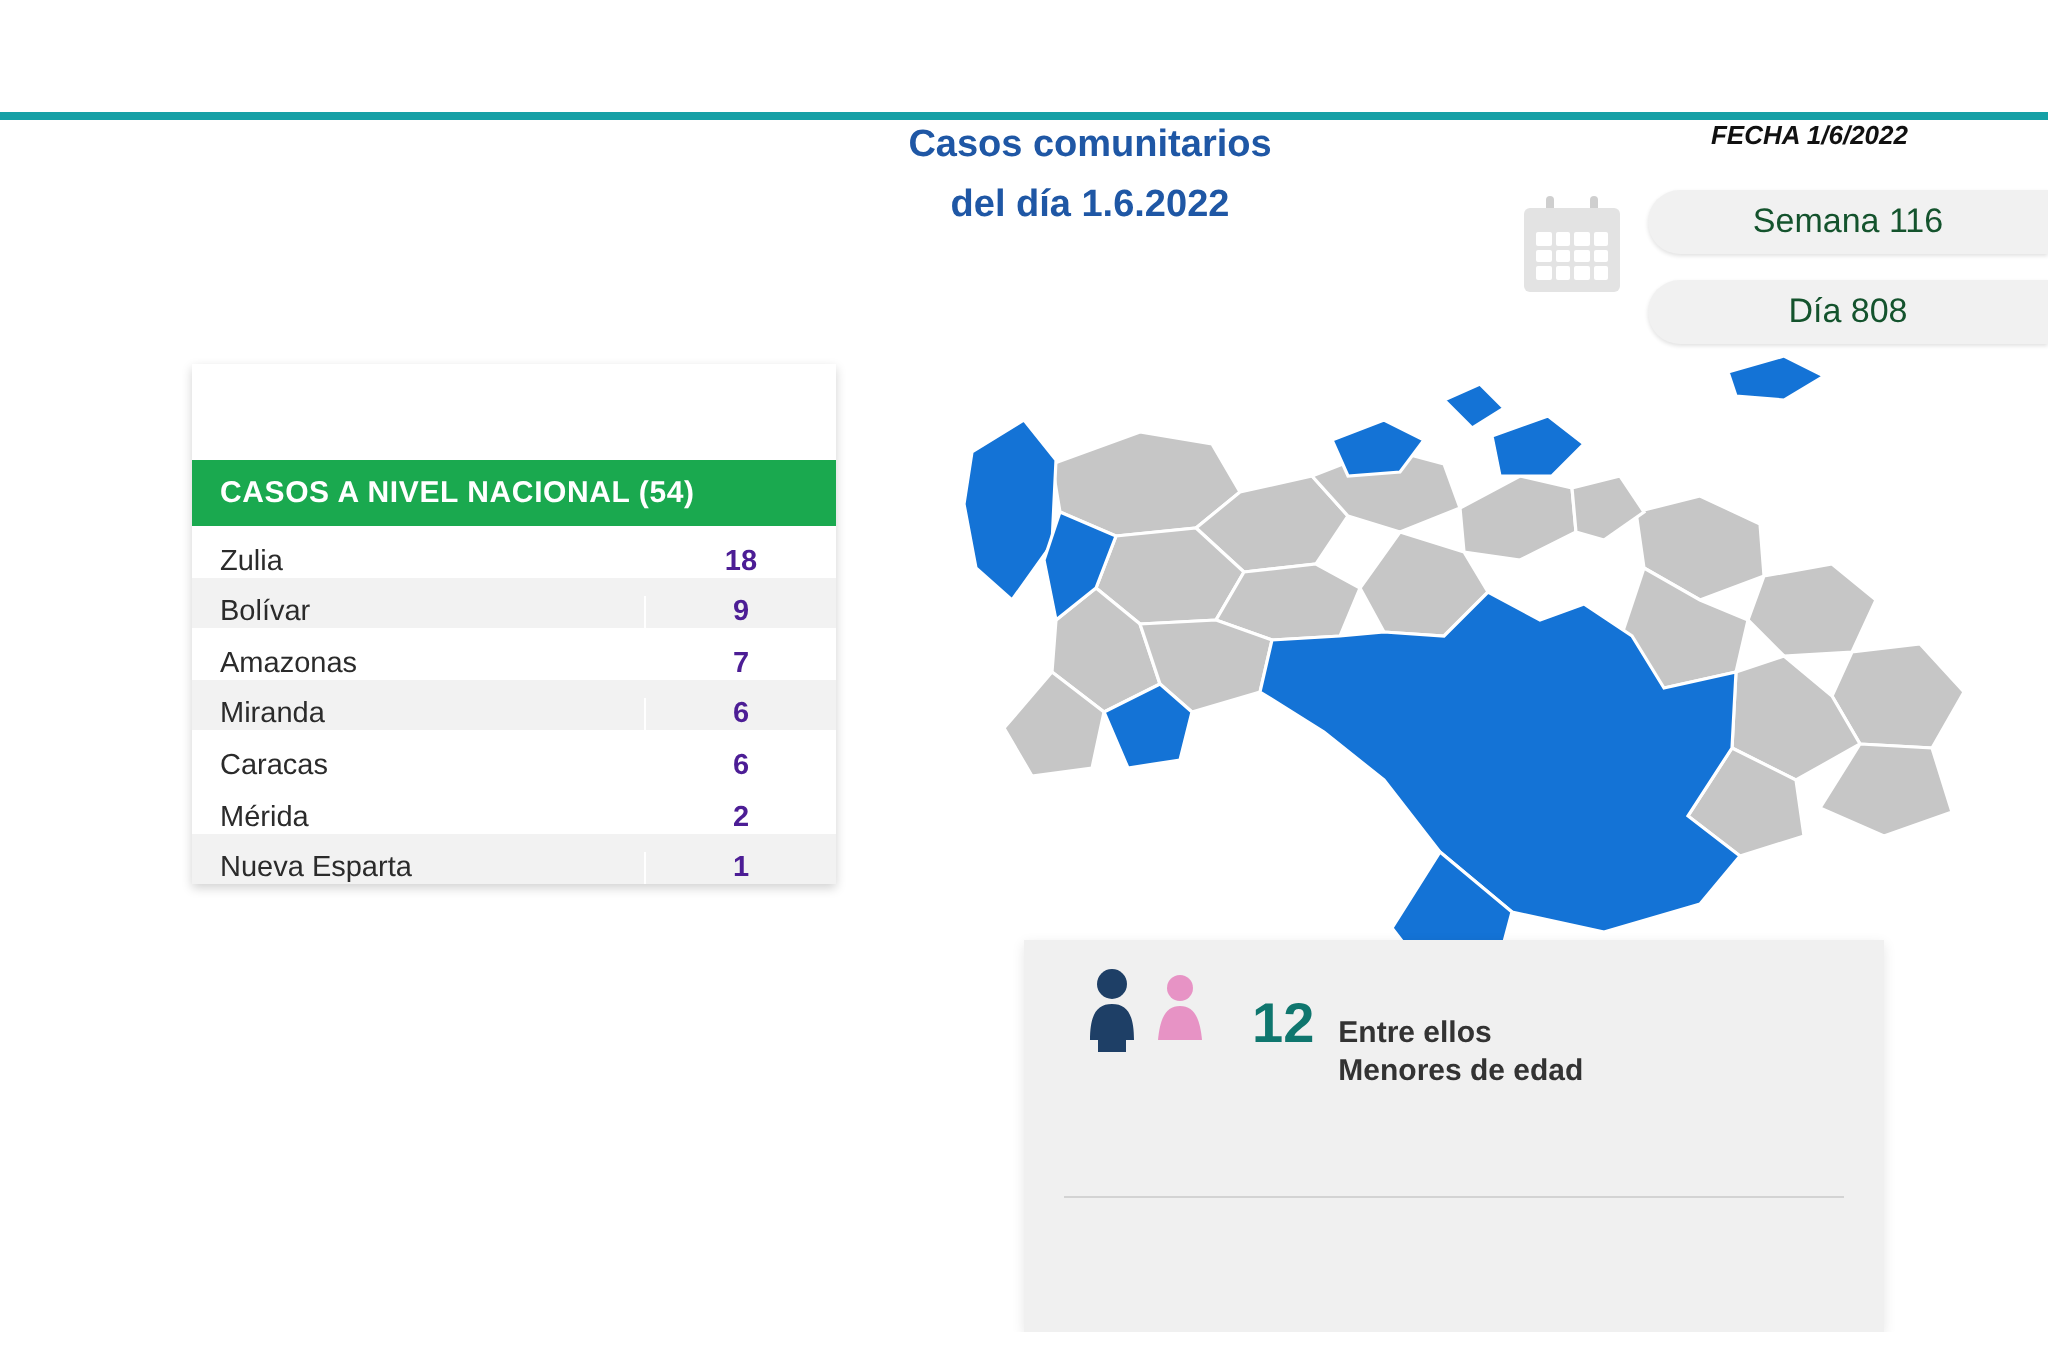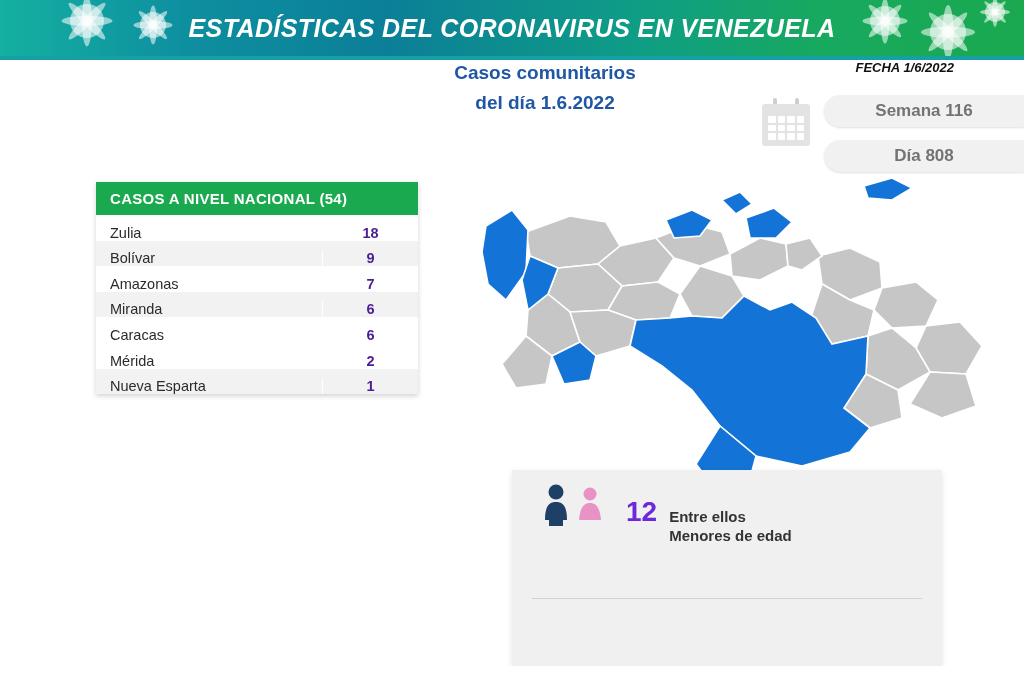--- a/index.html
+++ b/index.html
@@ -85,21 +85,21 @@
     position: absolute; right: 70px; top: 60px;
     font-size: 13px; font-weight: bold; font-style: italic;
     color: #111;
   }
   .pill {
     position: absolute;
     height: 32px;
     background: #f1f1f1;
     border-radius: 16px 0 0 16px;
     display: flex; align-items: center; justify-content: center;
-    color: #737373; font-weight: bold; font-size: 17px;
+    color: #14532d; font-weight: normal; font-size: 17px;
     box-shadow: 0 1px 2px rgba(0,0,0,0.12);
     padding: 0 18px;
   }
   .pill-semana { left: 824px; top: 95px; width: 200px; }
   .pill-dia { left: 824px; top: 140px; width: 200px; }
 
   
   .cal-icon {
     position: absolute; left: 762px; top: 98px; width: 48px; height: 48px;
   }
@@ -125,20 +125,21 @@
     box-shadow: 0 2px 5px rgba(0,0,0,0.18);
     background: #ffffff;
   }
   .table-head {
     background: #1aa94f;
     color: #ffffff;
     font-size: 15px;
     font-weight: bold;
     padding: 8px 0 8px 14px;
     letter-spacing: 0.3px;
+    margin-top: 48px;
   }
   .row {
     display: flex; align-items: flex-end;
     height: 25.6px;
     font-size: 14.5px;
     color: #222;
   }
   .row.alt { background: #f2f2f2; }
   .row .name { flex: 1; padding-left: 14px; color: #2b2b2b; }
   .row .val {
@@ -174,56 +175,33 @@
   .stat-label { font-size: 16px; line-height: 20px; }
   .men-color { color: #1e3f66; }
   .women-color { color: #e0329a; }
   .stat-text { margin-left: 12px; text-align: center; }
   .divider {
     position: absolute; left: 20px; top: 128px; width: 390px; height: 1px; background: #d3d3d3;
   }
   .stats-bottom {
     position: relative; height: 68px; display: flex; align-items: center; padding-left: 26px;
   }
-  .minor-num { font-size: 28px; font-weight: bold; color: #6d28d9; margin: 16px 12px 0 14px; }
+  .minor-num { font-size: 28px; font-weight: bold; color: #0f766e; margin: 16px 12px 0 14px; }
   .minor-text { font-size: 15px; font-weight: bold; color: #333; line-height: 19px; margin-top: 44px; }
 
   
   .footer-strip {
     position: absolute; left: 0; bottom: 0; width: 1024px; height: 16px; background: #ffffff;
   }
 </style>
 </head>
 <body>
 
 <div id="page">
 
-  <div class="header">
-    <span class="virus v1">
-        <i class="d d1"></i>
-        <i class="d d2"></i>
-      </span>
-    <span class="virus v2">
-        <i class="d d1"></i>
-        <i class="d d2"></i>
-      </span>
-    <span class="virus v3">
-        <i class="d d1"></i>
-        <i class="d d2"></i>
-      </span>
-    <span class="virus v4">
-        <i class="d d1"></i>
-        <i class="d d2"></i>
-      </span>
-    <span class="virus v5">
-        <i class="d d1"></i>
-        <i class="d d2"></i>
-      </span>
-    <div class="header-title">ESTADÍSTICAS DEL CORONAVIRUS EN VENEZUELA</div>
-  </div>
   <div class="header-rule"></div>
 
   <div class="subtitle">
     <div>Casos comunitarios</div>
     <div>del día 1.6.2022</div>
   </div>
 
   <div class="fecha">FECHA 1/6/2022</div>
 
   <div class="cal-icon">

